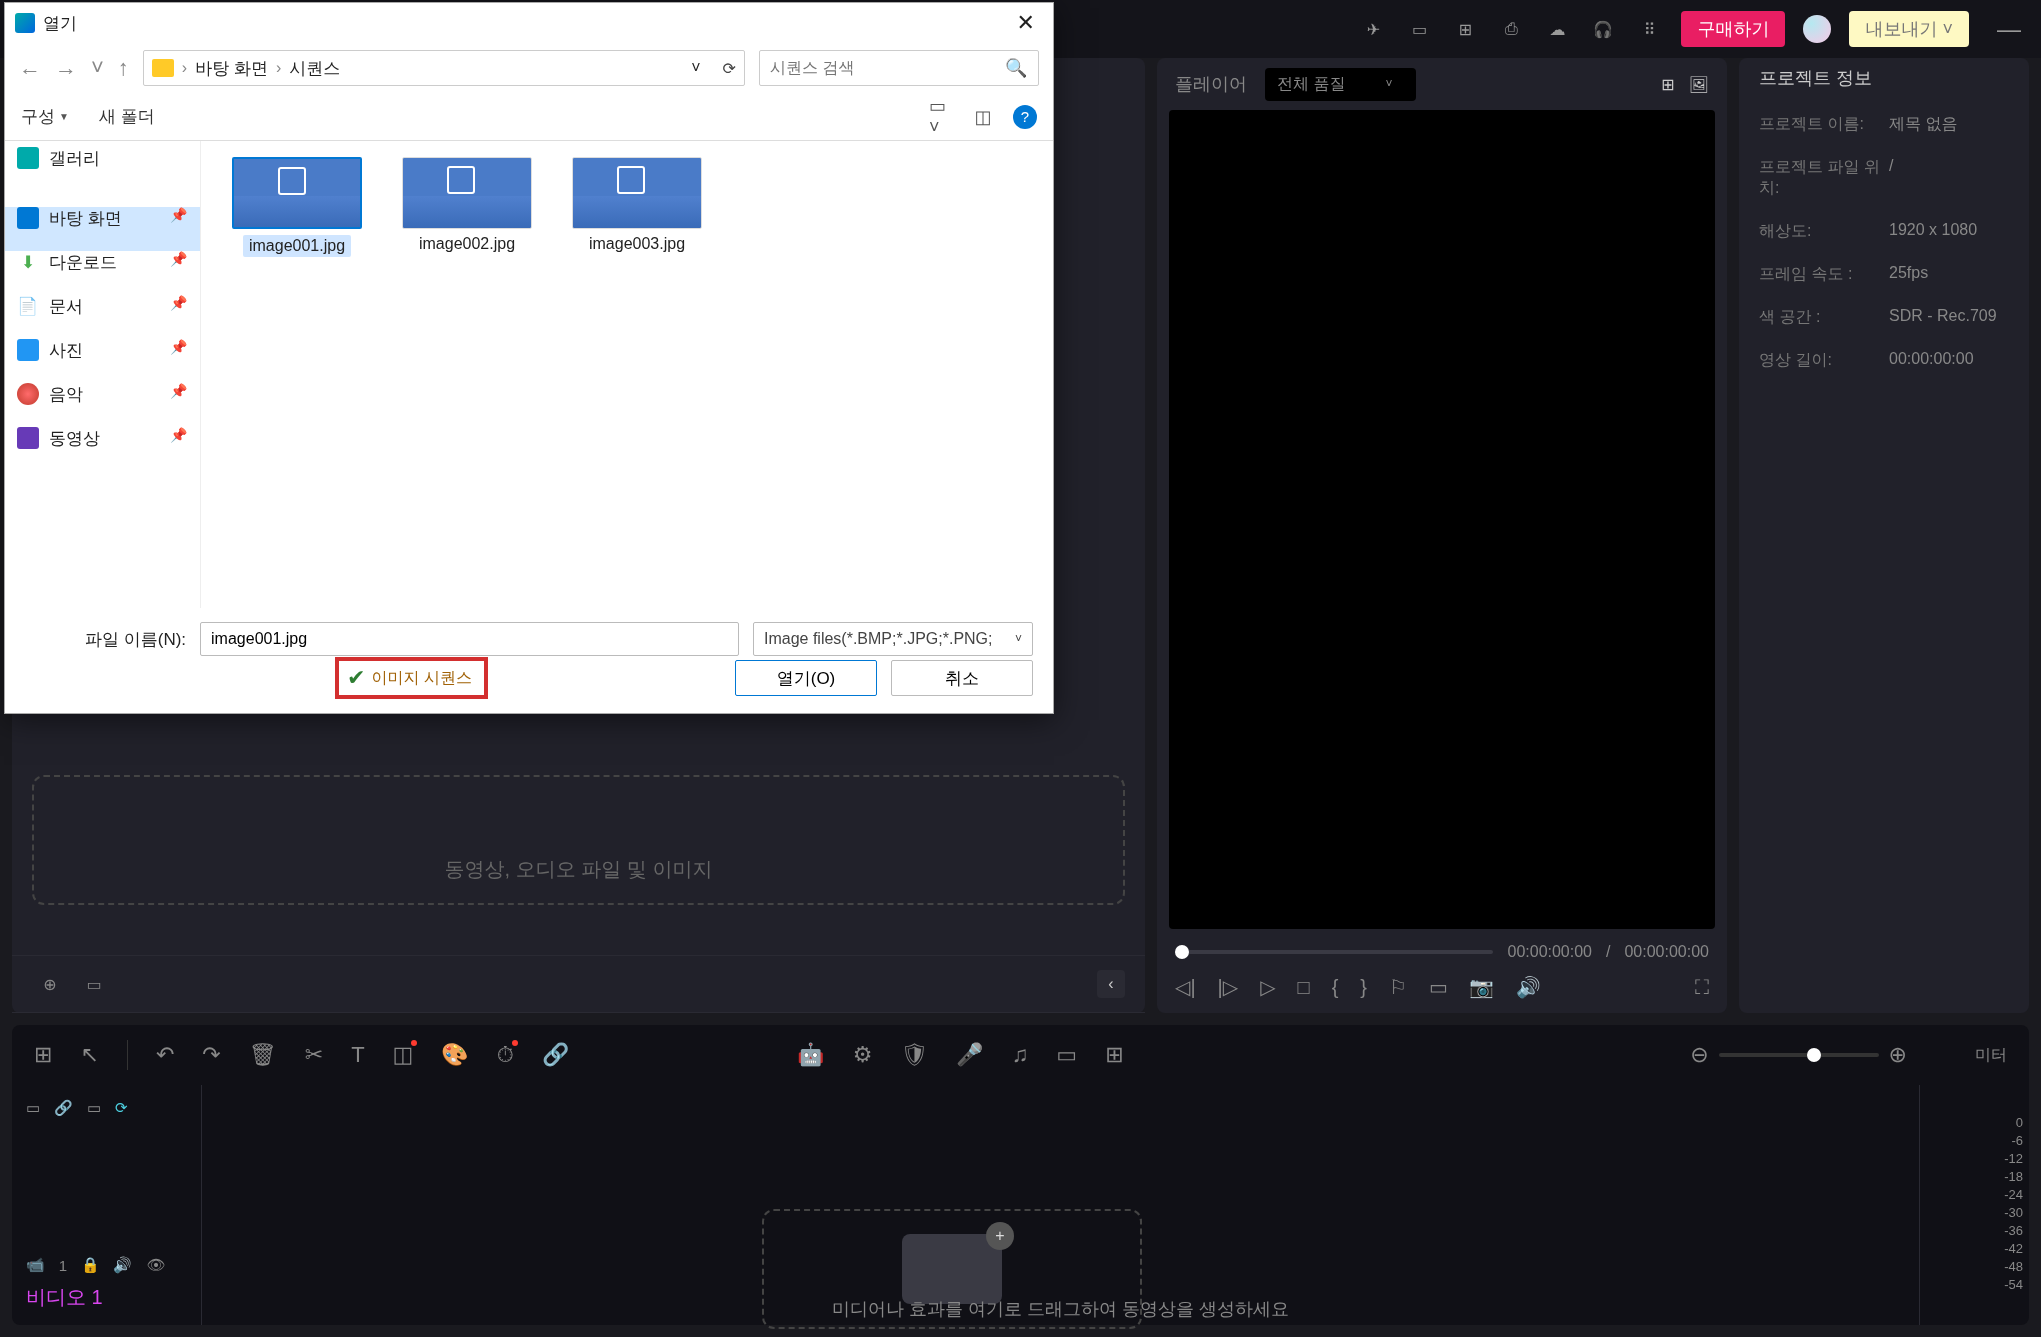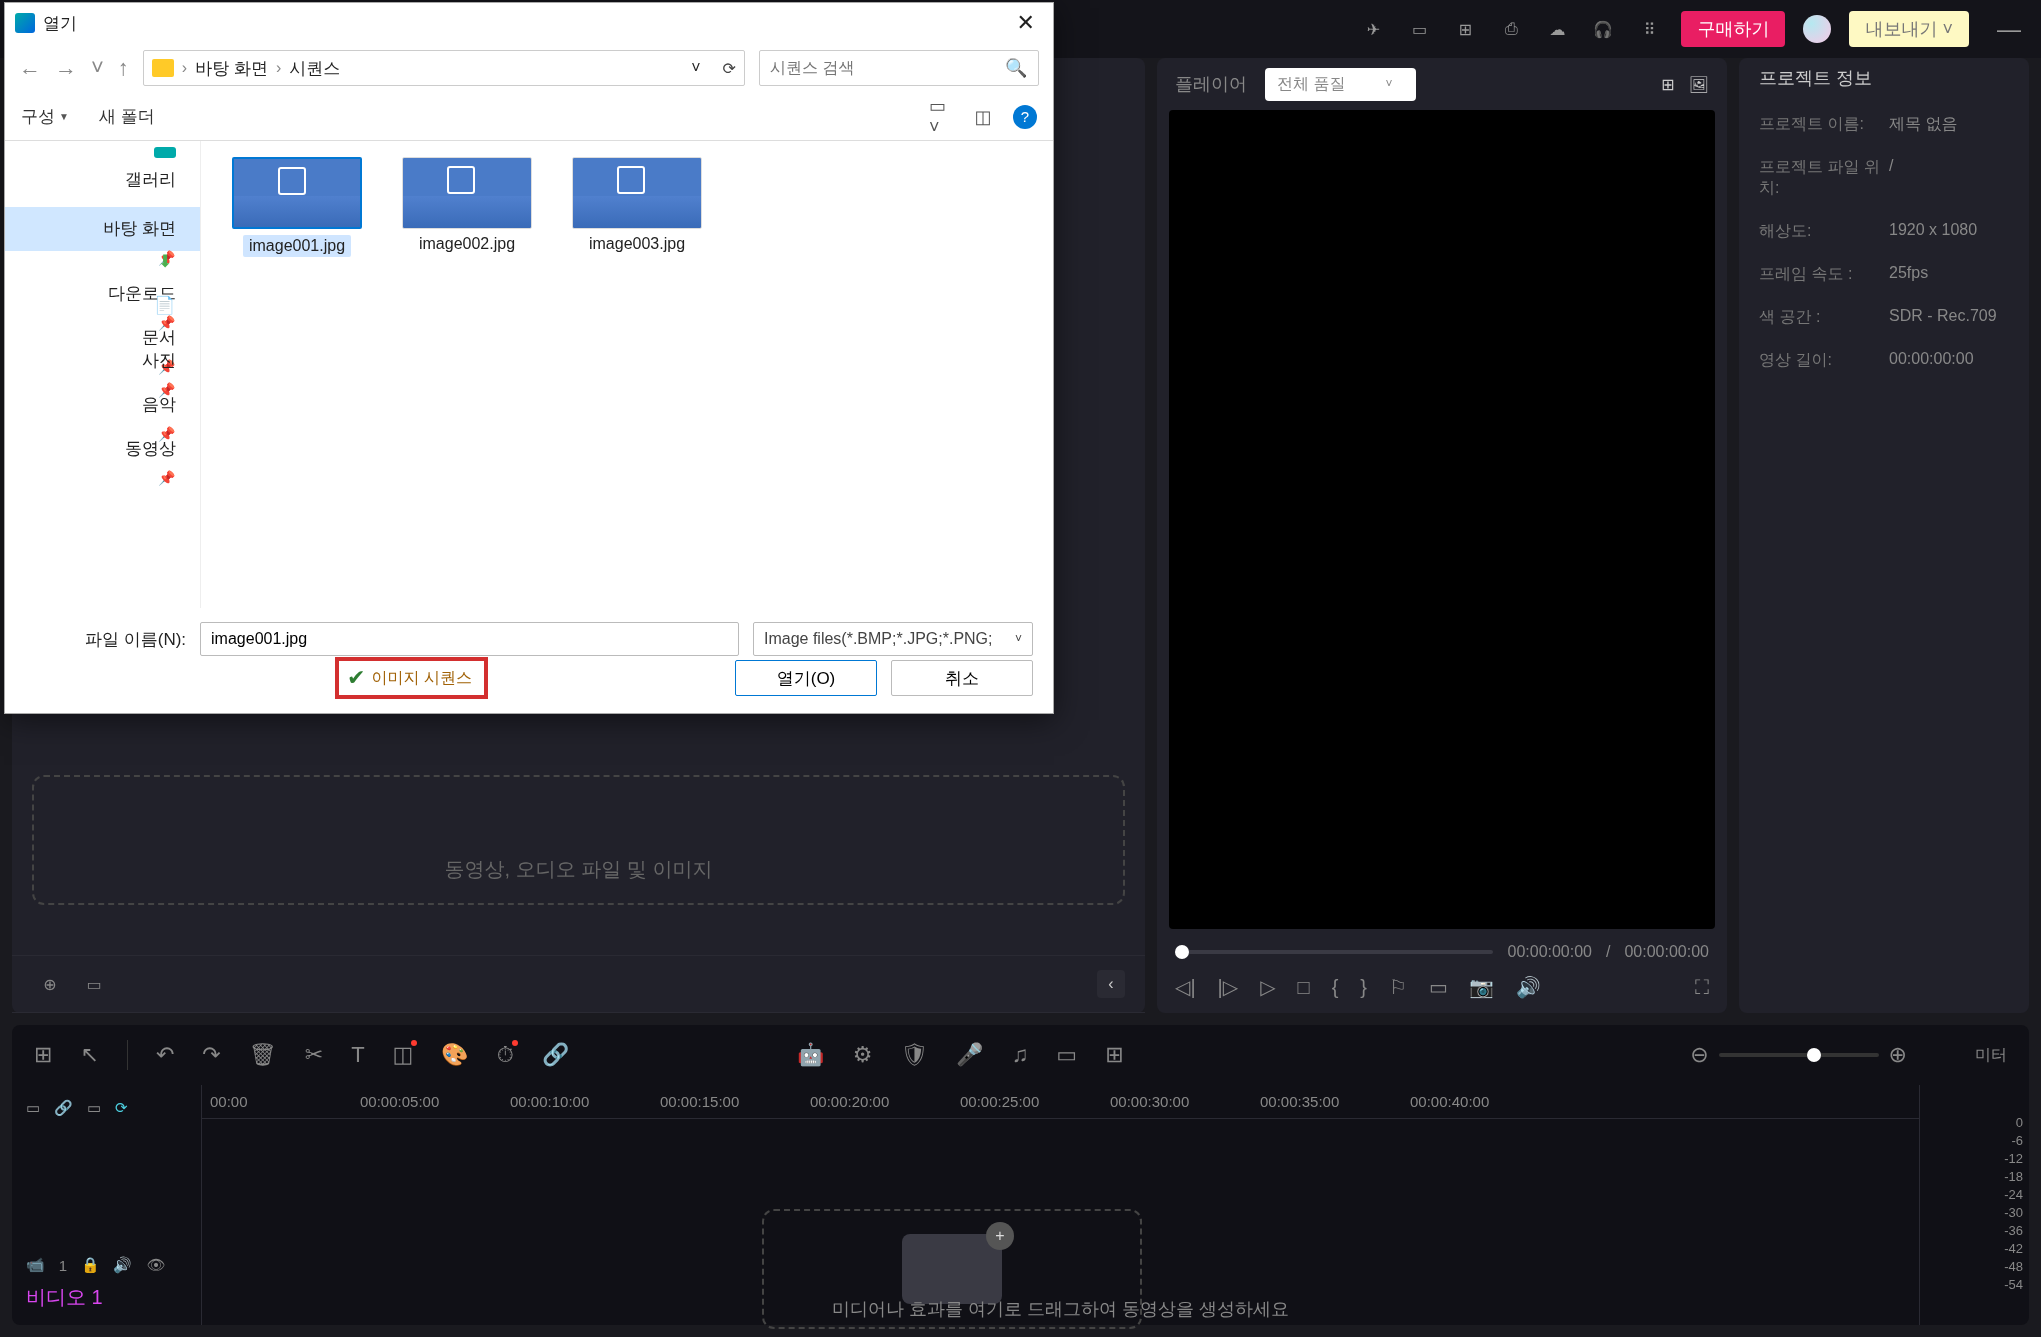--- a/index.html
+++ b/index.html
@@ -15,21 +15,21 @@
 .min-btn { color: #999; font-size: 24px; margin-left: 10px; }
 
 .app-main { flex: 1; display: flex; gap: 12px; padding: 0 12px 12px 12px; }
 .panel { background: #21212a; border-radius: 8px; }
 .left-panel { flex: 1; display: flex; flex-direction: column; }
 .player-panel { width: 570px; display: flex; flex-direction: column; }
 .info-panel { width: 290px; padding: 8px 20px; }
 
 .player-header { height: 52px; display: flex; align-items: center; padding: 0 18px; gap: 18px; }
 .player-label { color: #888; font-size: 18px; }
-.quality-select { background: #ffffff; border: none; color: #888; padding: 6px 24px 6px 12px; border-radius: 4px; font-size: 16px; appearance: none; position: relative; display:flex; align-items:center; gap:40px;}
+.quality-select { background: #000000; border: none; color: #888; padding: 6px 24px 6px 12px; border-radius: 4px; font-size: 16px; appearance: none; position: relative; display:flex; align-items:center; gap:40px;}
 .qcaret { color:#888; font-size:12px;}
 .player-header-right { margin-left: auto; display: flex; gap: 14px; }
 .player-body { flex: 1; background: #000; margin: 0 12px; border-radius: 4px; }
 .player-controls { padding: 14px 18px; }
 .scrub { display: flex; align-items: center; gap: 14px; }
 .scrub-track { flex: 1; height: 4px; background: #3a3a44; border-radius: 2px; position:relative;}
 .scrub-thumb { width:14px; height:14px; border-radius:50%; background:#fff; position:absolute; left:0; top:-5px;}
 .time-text { color: #888; font-size: 16px; }
 .play-btns { display: flex; gap: 22px; margin-top: 14px; align-items:center; }
 .play-btns .ib { color: #888; font-size: 20px; cursor:pointer; }
@@ -91,21 +91,21 @@
 .fd-toolbar { height:48px; display:flex; align-items:center; padding:0 16px; gap:30px; border-bottom:1px solid #ddd;}
 .fd-toolbar .lnk { color:#333; font-size:17px; cursor:pointer;}
 .fd-toolbar .lnk.d { display:flex; align-items:center; gap:4px;}
 .caret { font-size:10px; color:#555;}
 .fd-toolbar-right { margin-left:auto; display:flex; gap:18px; align-items:center;}
 .fd-toolbar-right .ic { width:24px; height:24px; display:flex; align-items:center; justify-content:center; font-size:18px; color:#555; cursor:pointer;}
 .help-ic { width:24px; height:24px; border-radius:50%; background:#0078d4; color:#fff; display:flex; align-items:center; justify-content:center; font-size:15px;}
 
 .fd-body { flex:1; display:flex; overflow:hidden;}
 .fd-side { width:196px; border-right:1px solid #eee; overflow-y:auto; padding:6px 0;}
-.side-item { height:44px; display:flex; align-items:flex-end; padding:0 24px; gap:10px; cursor:pointer; font-size:17px;flex-direction:column;}
+.side-item { height:44px; display:flex; align-items:flex-start; padding:0 12px; gap:10px; cursor:pointer; font-size:17px;}
 .side-item.sel { background:#d0e7ff;}
 .side-item .pin { margin-left:auto; color:#888; font-size:14px;}
 .si-ic { width:22px; height:22px; display:flex; align-items:center; justify-content:center;}
 .si-gallery { background:#0aa; border-radius:3px;}
 .si-desktop { background:#0078d4; border-radius:3px;}
 .si-dl { color:#4caf50;}
 .si-doc { color:#888;}
 .si-photo { background:#2196f3; border-radius:3px;}
 .si-music { width:22px; height:22px; border-radius:50%; background: radial-gradient(#ff6b6b,#c0392b);}
 .si-video { background:#673ab7; border-radius:3px;}
@@ -272,31 +272,20 @@
         <div class="row">
           <span class="ib">📹</span>
           <span>1</span>
           <span class="ib">🔒</span>
           <span class="ib">🔊</span>
           <span class="ib">👁</span>
         </div>
         <div style="color:#d946ef;font-size:20px">비디오 1</div>
       </div>
       <div class="tl-main">
-        <div class="tl-ruler">
-          <span>00:00</span>
-            <span>00:00:05:00</span>
-            <span>00:00:10:00</span>
-            <span>00:00:15:00</span>
-            <span>00:00:20:00</span>
-            <span>00:00:25:00</span>
-            <span>00:00:30:00</span>
-            <span>00:00:35:00</span>
-            <span>00:00:40:00</span>
-        </div>
         <div class="drop-zone">
           <div class="drop-thumb">
               <div class="drop-plus">+</div>
             </div>
         </div>
         <div class="tl-hint">미디어나 효과를 여기로 드래그하여 동영상을 생성하세요</div>
       </div>
       <div class="meters">
         <div class="scale">
           <div>0</div>

